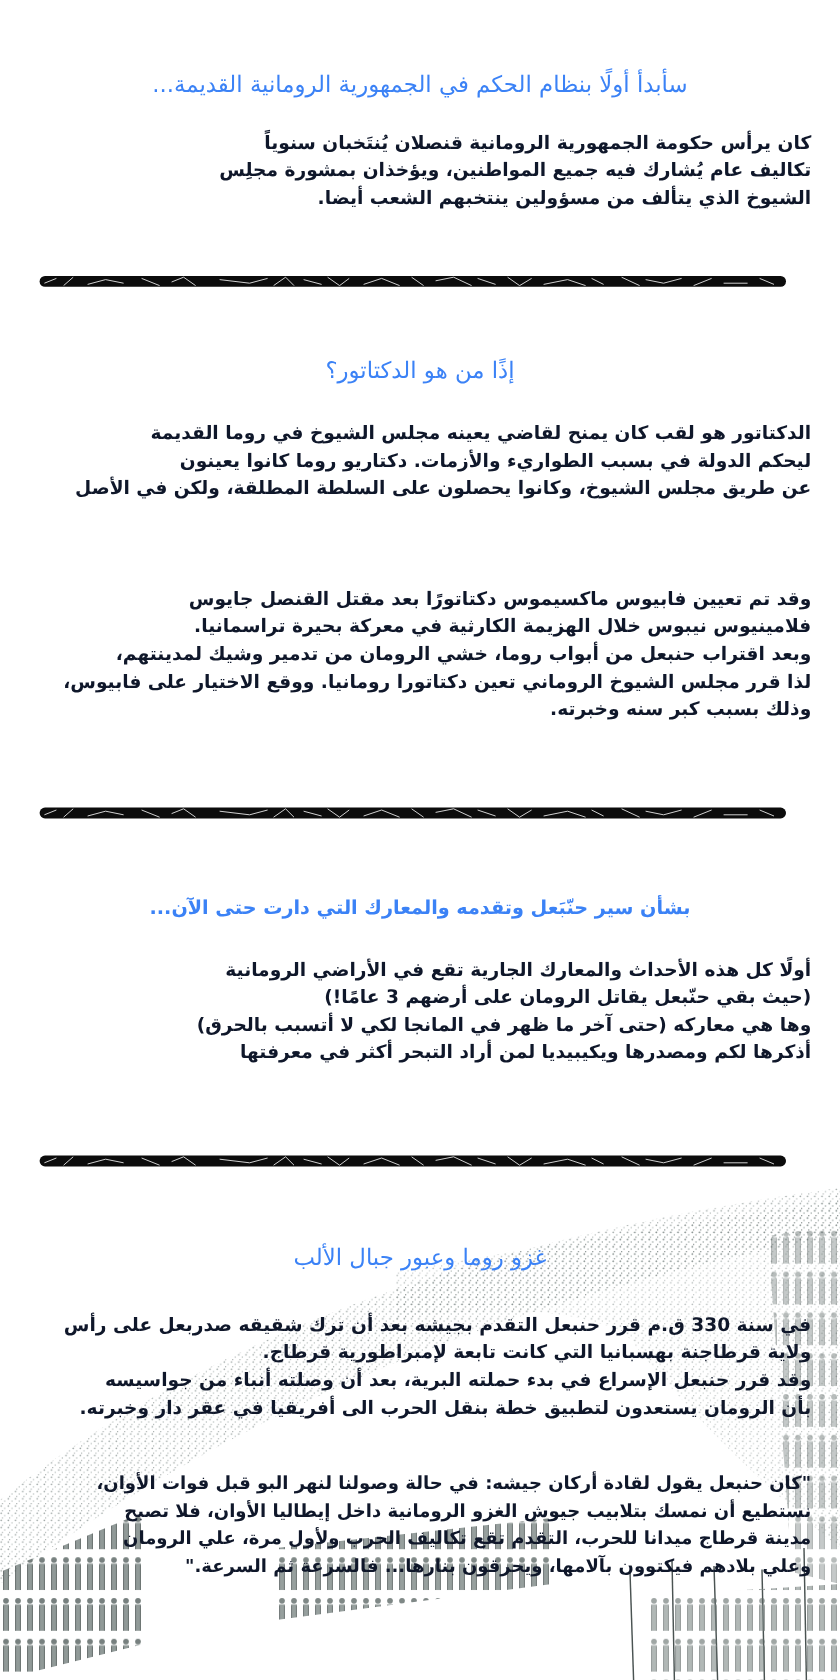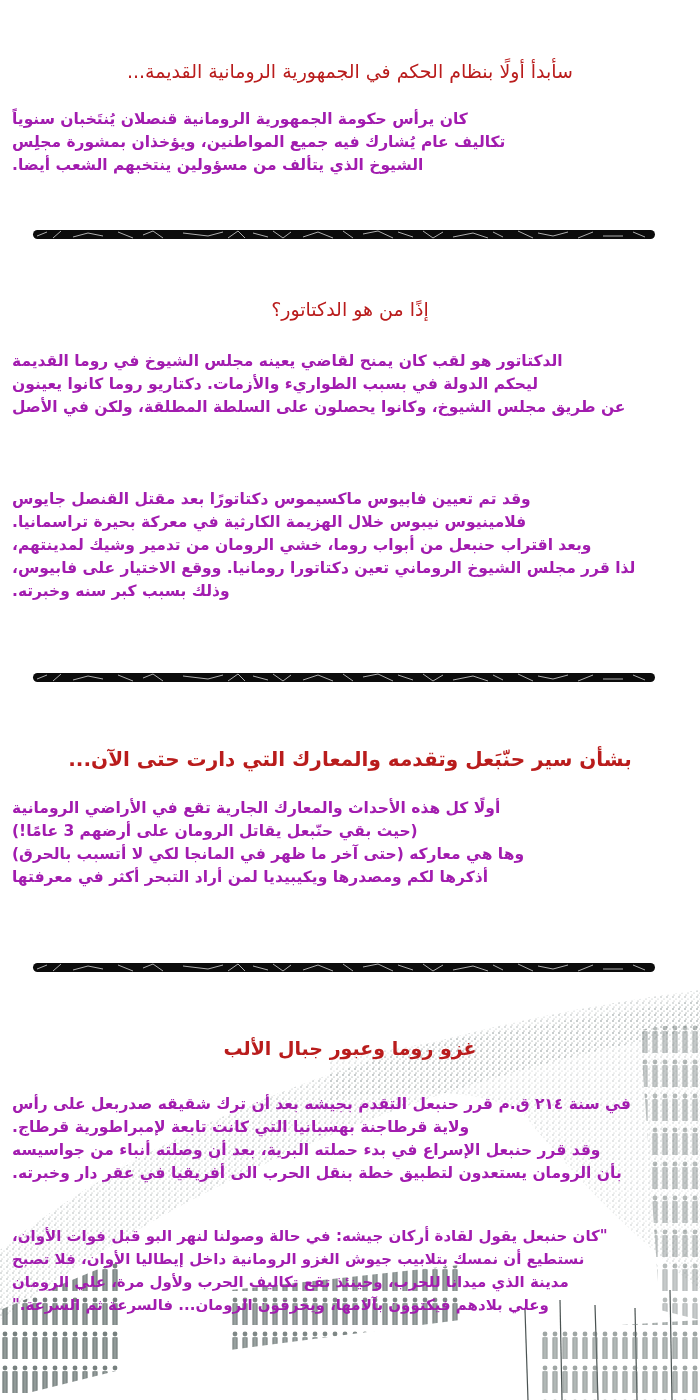--- a/index.html
+++ b/index.html
@@ -21,34 +21,34 @@
       direction: rtl;
     }
     .heading {
       position: absolute;
       left: 0;
       right: 0;
       text-align: center;
       font-family: "DejaVu Sans", sans-serif;
       font-weight: normal;
       font-size: 19px;
-      color: #b91c1c;
+      color: #3b82f6;
       margin: 0;
       z-index: 3;
     }
     .para {
       position: absolute;
-      left: 12px;
+      left: 24px;
       right: 24px;
-      text-align: left;
+      text-align: right;
       font-family: "DejaVu Sans", sans-serif;
       font-weight: bold;
       font-size: 15.5px;
       line-height: 23px;
-      color: #a21caf;
+      color: #0f172a;
       margin: 0;
       z-index: 3;
     }
     .para span { display: block; }
     .divider {
       position: absolute;
       left: 33px;
       width: 622px;
       height: 9px;
       border-radius: 5px;
@@ -101,21 +101,21 @@
   </p>
 
   <div class="divider" style="top:673px;">
     <svg width="622" height="9" viewBox="0 0 622 9">
       <g stroke="#d8d8d8" stroke-width="0.8" fill="none">
         <path d="M4 6 L14 2 M20 8 L28 1 M40 7 L55 3 L70 6 M85 2 L100 8 M110 5 L120 1 L130 8 M150 3 L175 6 L190 2 M195 8 L205 1 L212 8 M220 3 L235 7 M240 1 L250 8 L258 2 M270 7 L285 2 L300 8 M310 1 L320 8 M330 4 L345 1 L360 8 M365 2 L380 7 M390 1 L400 8 L410 2 M420 7 L440 3 L455 8 M460 2 L470 7 M485 1 L500 8 M505 3 L520 6 L535 2 M545 8 L560 2 M570 6 L590 6 M600 2 L612 7"></path>
       </g>
     </svg>
   </div>
 
-  <h2 class="heading" style="top:747px; font-weight:bold; font-size:20px;">بشأن سير حنّبَعل وتقدمه والمعارك التي دارت حتى الآن...</h2>
+  <h2 class="heading" style="top:747px; font-weight:bold; font-size:16px;">بشأن سير حنّبَعل وتقدمه والمعارك التي دارت حتى الآن...</h2>
   <p class="para" style="top:797px;">
     <span>أولًا كل هذه الأحداث والمعارك الجارية تقع في الأراضي الرومانية</span>
     <span>(حيث بقي حنّبعل يقاتل الرومان على أرضهم 3 عامًا!)</span>
     <span>وها هي معاركه (حتى آخر ما ظهر في المانجا لكي لا أتسبب بالحرق)</span>
     <span>أذكرها لكم ومصدرها ويكيبيديا لمن أراد التبحر أكثر في معرفتها</span>
   </p>
 
   <div class="divider" style="top:963px;">
     <svg width="622" height="9" viewBox="0 0 622 9">
       <g stroke="#d8d8d8" stroke-width="0.8" fill="none">
@@ -154,27 +154,27 @@
         <line x1="560" y1="310" x2="562" y2="410"></line>
         <line x1="595" y1="315" x2="598" y2="410"></line>
         <line x1="635" y1="318" x2="637" y2="410"></line>
         <line x1="670" y1="300" x2="672" y2="410"></line>
       </g>
       <path d="M540 340 L700 330 L700 410 L540 410 Z" fill="url(#figs)" opacity="0.6"></path>
       <path d="M640 40 L700 30 L700 330 L660 320 Z" fill="url(#figs)" opacity="0.45"></path>
     </svg>
   </div>
 
-  <h2 class="heading" style="top:1037px;font-weight:bold;">غزو روما وعبور جبال الألب</h2>
+  <h2 class="heading" style="top:1037px;">غزو روما وعبور جبال الألب</h2>
   <p class="para" style="top:1093px;">
-    <span>في سنة ٢١٤ ق.م قرر حنبعل التقدم بجيشه بعد أن ترك شقيقه صدربعل على رأس</span>
+    <span>في سنة 330 ق.م قرر حنبعل التقدم بجيشه بعد أن ترك شقيقه صدربعل على رأس</span>
     <span>ولاية قرطاجنة بهسبانيا التي كانت تابعة لإمبراطورية قرطاج.</span>
     <span>وقد قرر حنبعل الإسراع في بدء حملته البرية، بعد أن وصلته أنباء من جواسيسه</span>
     <span>بأن الرومان يستعدون لتطبيق خطة بنقل الحرب الى أفريقيا في عقر دار وخبرته.</span>
   </p>
   <p class="para" style="top:1225px; font-size:15px;">
     <span>"كان حنبعل يقول لقادة أركان جيشه: في حالة وصولنا لنهر البو قبل فوات الأوان،</span>
     <span>نستطيع أن نمسك بتلابيب جيوش الغزو الرومانية داخل إيطاليا الأوان، فلا تصبح</span>
-    <span>مدينة الذي ميدانا للحرب، وحينئذ تقع تكاليف الحرب ولأول مرة، علي الرومان</span>
-    <span>وعلي بلادهم فيكتوون بآلامها، ويحرقون الرومان... فالسرعة ثم السرعة."</span>
+    <span>مدينة قرطاج ميدانا للحرب، التقدم تقع تكاليف الحرب ولأول مرة، علي الرومان</span>
+    <span>وعلي بلادهم فيكتوون بآلامها، ويحرقون بنارها... فالسرعة ثم السرعة."</span>
   </p>
 
 </div>
 
 </body></html>

